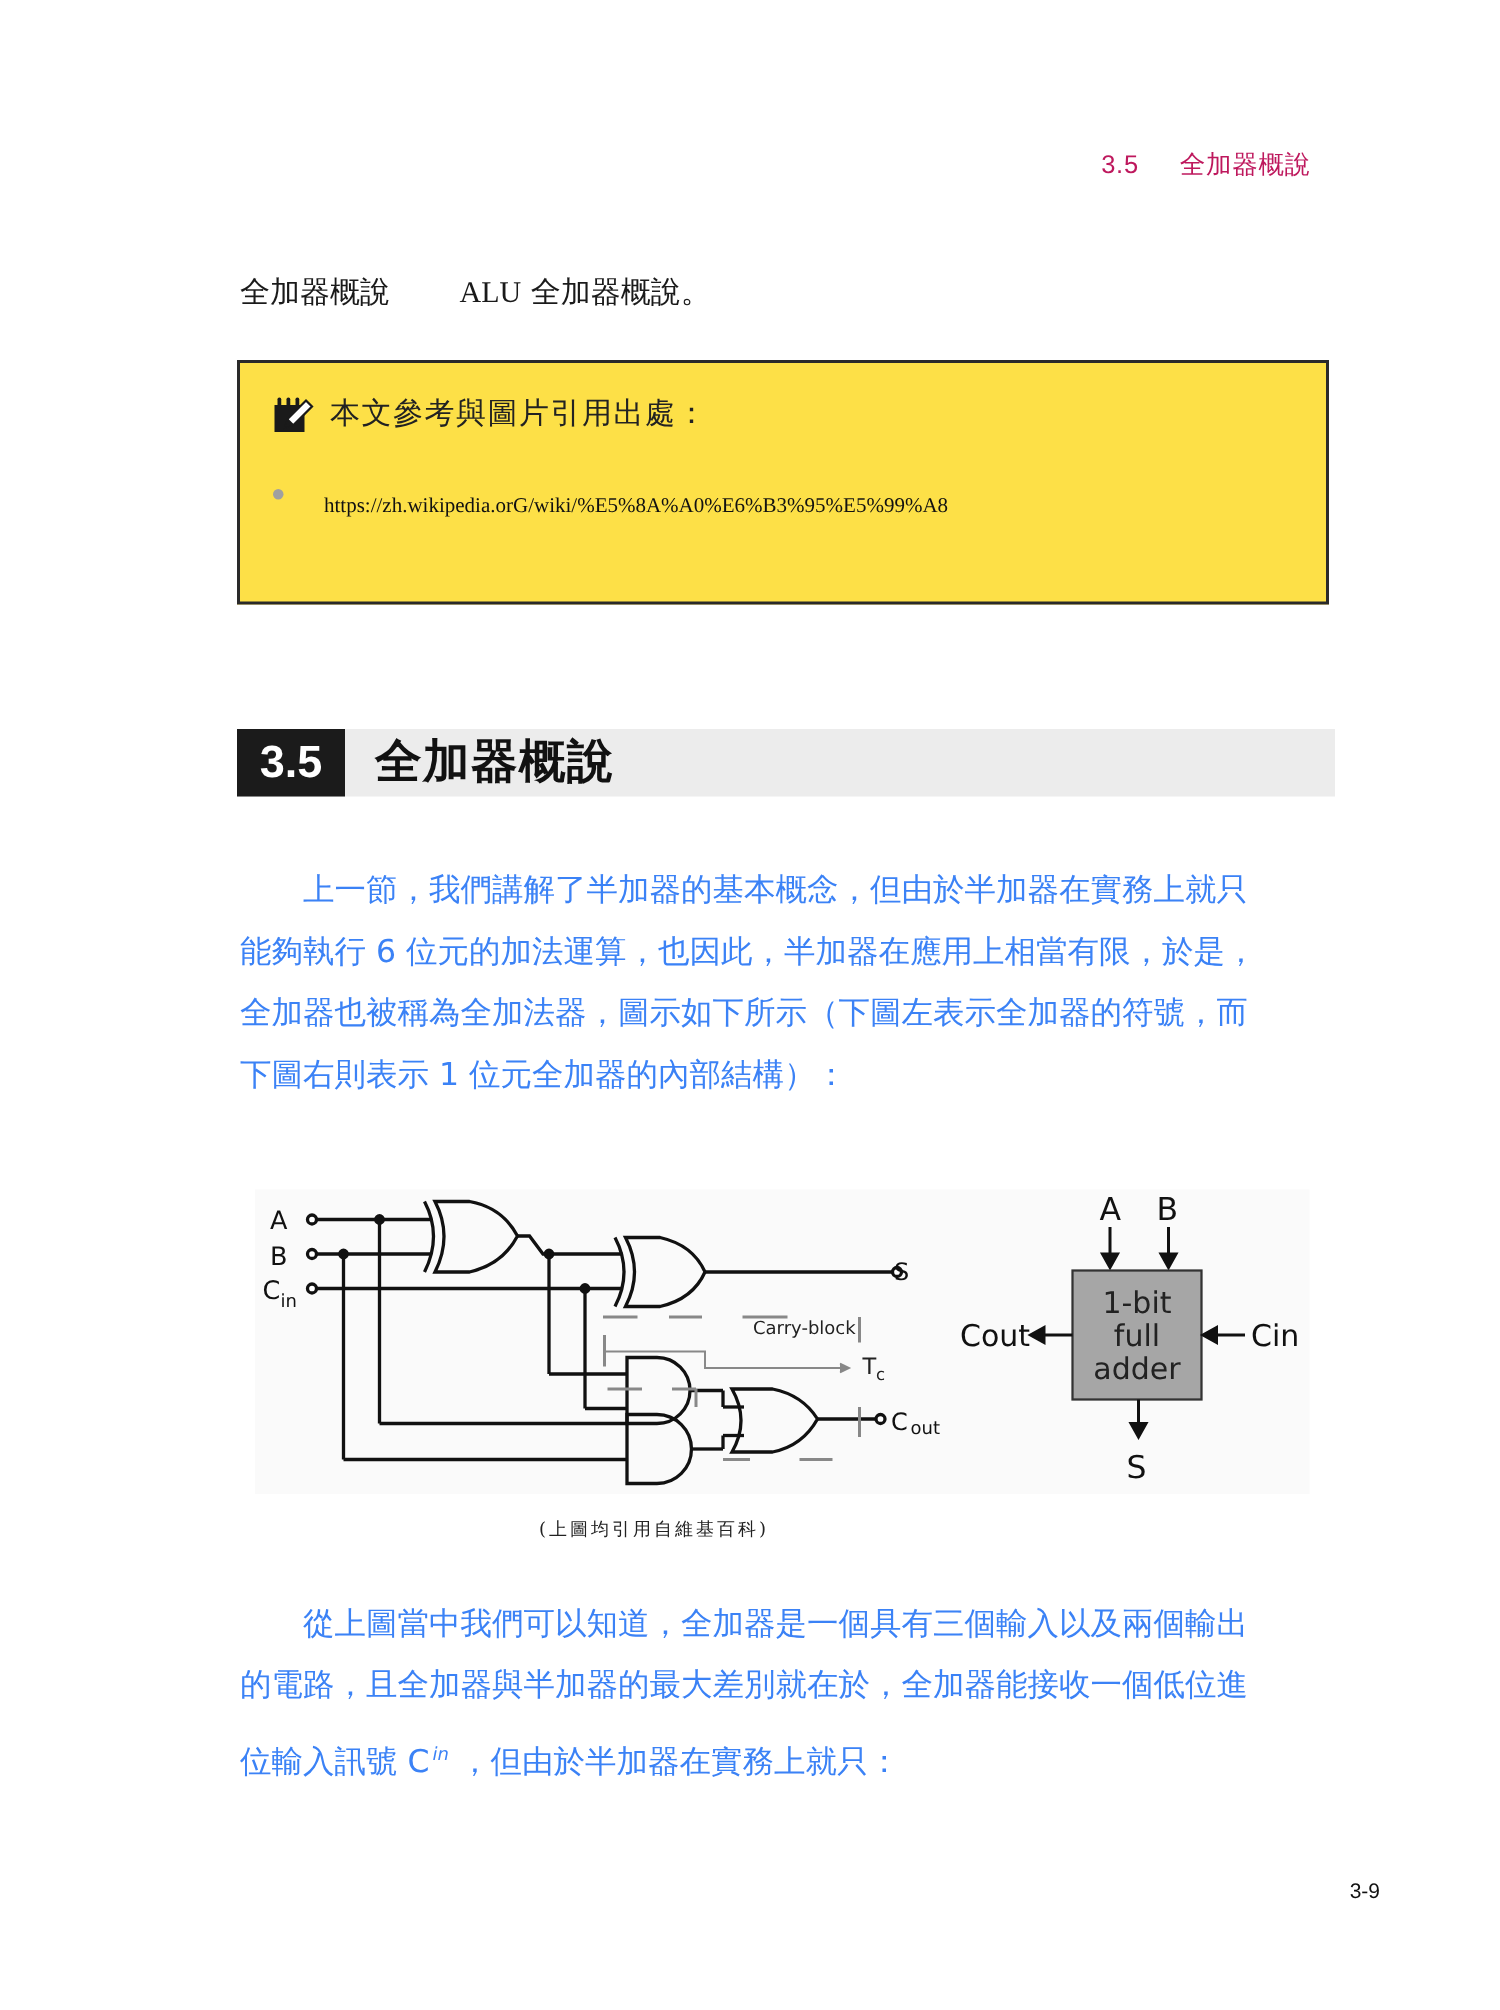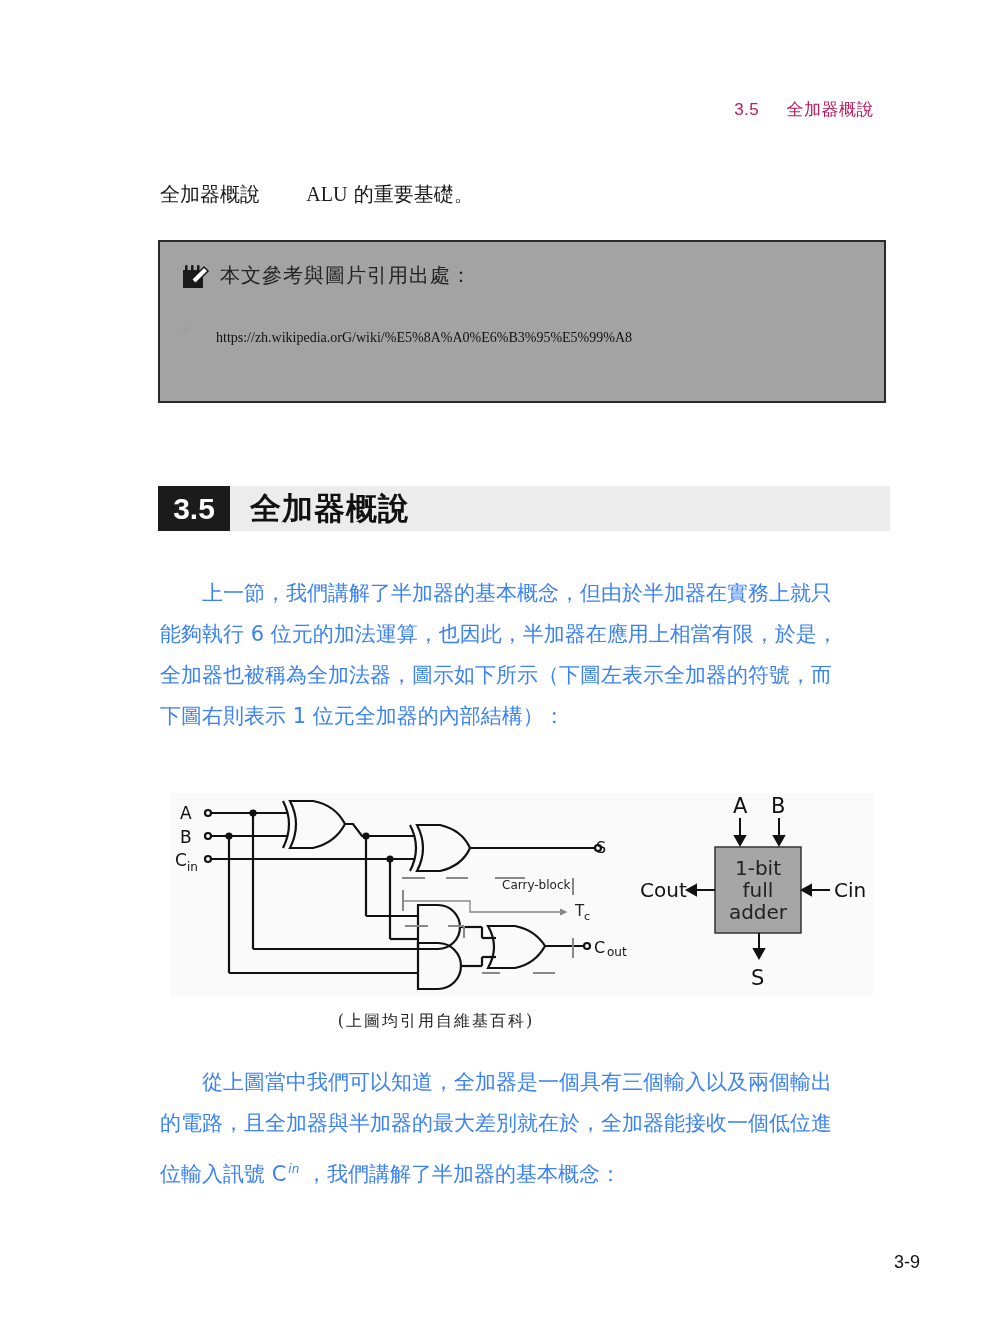--- a/index.html
+++ b/index.html
@@ -11,53 +11,53 @@
     position: absolute; top: 98px; right: 126px; font-size: 17px; color: #be185d;
     font-family: "Liberation Sans", sans-serif; letter-spacing: 0.5px;
   }
   .running-head .num { margin-right: 22px; }
   .running-head .ttl { font-family: "DejaVu Sans", sans-serif; font-size: 17px; }
   .text-line { position: absolute; left: 160px; font-size: 20px; line-height: 26px; color: #1a1a1a; white-space: nowrap; }
   .serif { font-family: "Liberation Serif", "DejaVu Serif", serif; margin-left: 40px; }
 
   .note-box {
     position: absolute; left: 158px; top: 240px; width: 728px; height: 163px;
-    border: 2px solid #2a2a2a; background: #a3a3a3; box-sizing: border-box;
+    border: 2px solid #2a2a2a; background: #fde047; box-sizing: border-box;
   }
   .note-head { position: absolute; left: 22px; top: 20px; display: flex; align-items: center; gap: 10px; }
   .note-head .label { font-size: 20px; color: #222; letter-spacing: 1px; }
   .note-icon { width: 28px; height: 26px; }
   .bullet { position: absolute; left: 22px; top: 84px; width: 7px; height: 7px; border-radius: 50%; background: #a0a0a0; }
   .url { position: absolute; left: 56px; top: 76px; font-family: "Liberation Serif", serif; font-size: 14px; color: #111; line-height: 40px; width: 660px; word-break: break-all; }
 
   .section-heading { position: absolute; left: 158px; top: 486px; width: 732px; height: 45px; background: #ececec; }
   .section-num {
     position: absolute; left: 0; top: 0; width: 72px; height: 45px; background: #1b1b1b; color: #fff;
     font-family: "Liberation Sans", sans-serif; font-weight: bold; font-size: 30px; line-height: 45px; text-align: center;
   }
   .section-title { position: absolute; left: 92px; top: 0; font-size: 31px; line-height: 45px; font-weight: bold; color: #111; letter-spacing: 1px; }
 
   .para { position: absolute; left: 160px; width: 730px; font-size: 21px; color: #3b82f6; }
   .para .ln { display: block; height: 41px; line-height: 41px; white-space: nowrap; text-align: justify; }
 
   .figure { position: absolute; left: 170px; top: 793px; width: 703px; height: 203px; background: #fafafa; }
-  .caption { position: absolute; left: 0; width: 872px; top: 1011px; text-align: center; font-family: "DejaVu Serif", serif; font-size: 16px; color: #222; letter-spacing: 2px; }
-  .folio { position: absolute; right: 80px; top: 1252px; font-family: "Liberation Sans", sans-serif; font-size: 18px; color: #111; }
+  .caption { position: absolute; left: 0; width: 872px; top: 1011px; text-align: center; font-family: "DejaVu Serif", serif; font-size: 12px; color: #222; letter-spacing: 2px; }
+  .folio { position: absolute; right: 80px; top: 1252px; font-family: "Liberation Sans", sans-serif; font-size: 14px; color: #111; }
   sup.sub-in { font-style: italic; font-size: 12px; vertical-align: 8px; margin-left: 2px; }
 </style>
 </head>
 <body>
 
 <div class="running-head">
   <span class="num">3.5</span>
   <span class="ttl">全加器概說</span>
 </div>
 
 <div class="text-line" style="top:181px;">
-  <span>全加器概說 </span><span class="serif">ALU</span><span> 的重要基礎。</span>
+  <span>全加器概說 </span><span class="serif">ALU</span><span> 全加器概說。</span>
 </div>
 
 <div class="note-box">
   <div class="note-head">
     <svg class="note-icon" viewBox="0 0 28 26">
       <rect x="1" y="7" width="20" height="18" fill="#1a1a1a"></rect>
       <rect x="3" y="2" width="2.5" height="8" rx="1.2" fill="#1a1a1a"></rect>
       <rect x="9" y="2" width="2.5" height="8" rx="1.2" fill="#1a1a1a"></rect>
       <rect x="15" y="2" width="2.5" height="8" rx="1.2" fill="#1a1a1a"></rect>
       <path d="M8 22 L10 16 L22 4 L26 8 L14 20 Z" fill="#fff" stroke="#1a1a1a" stroke-width="1.5"></path>
@@ -185,16 +185,16 @@
       <text x="581" y="192" font-size="21" fill="#111" stroke="none">S</text>
     </g>
   </svg>
 </div>
 
 <div class="caption">(上圖均引用自維基百科)</div>
 
 <div class="para" style="top:1062px;">
   <span class="ln">　　從上圖當中我們可以知道，全加器是一個具有三個輸入以及兩個輸出</span>
   <span class="ln">的電路，且全加器與半加器的最大差別就在於，全加器能接收一個低位進</span>
-  <span class="ln" style="margin-top:5px;"><span>位輸入訊號 C</span><sup class="sub-in">in</sup><span> ，我們講解了半加器的基本概念：</span></span>
+  <span class="ln" style="margin-top:5px;"><span>位輸入訊號 C</span><sup class="sub-in">in</sup><span> ，但由於半加器在實務上就只：</span></span>
 </div>
 
 <div class="folio">3-9</div>
 
 </body></html>

